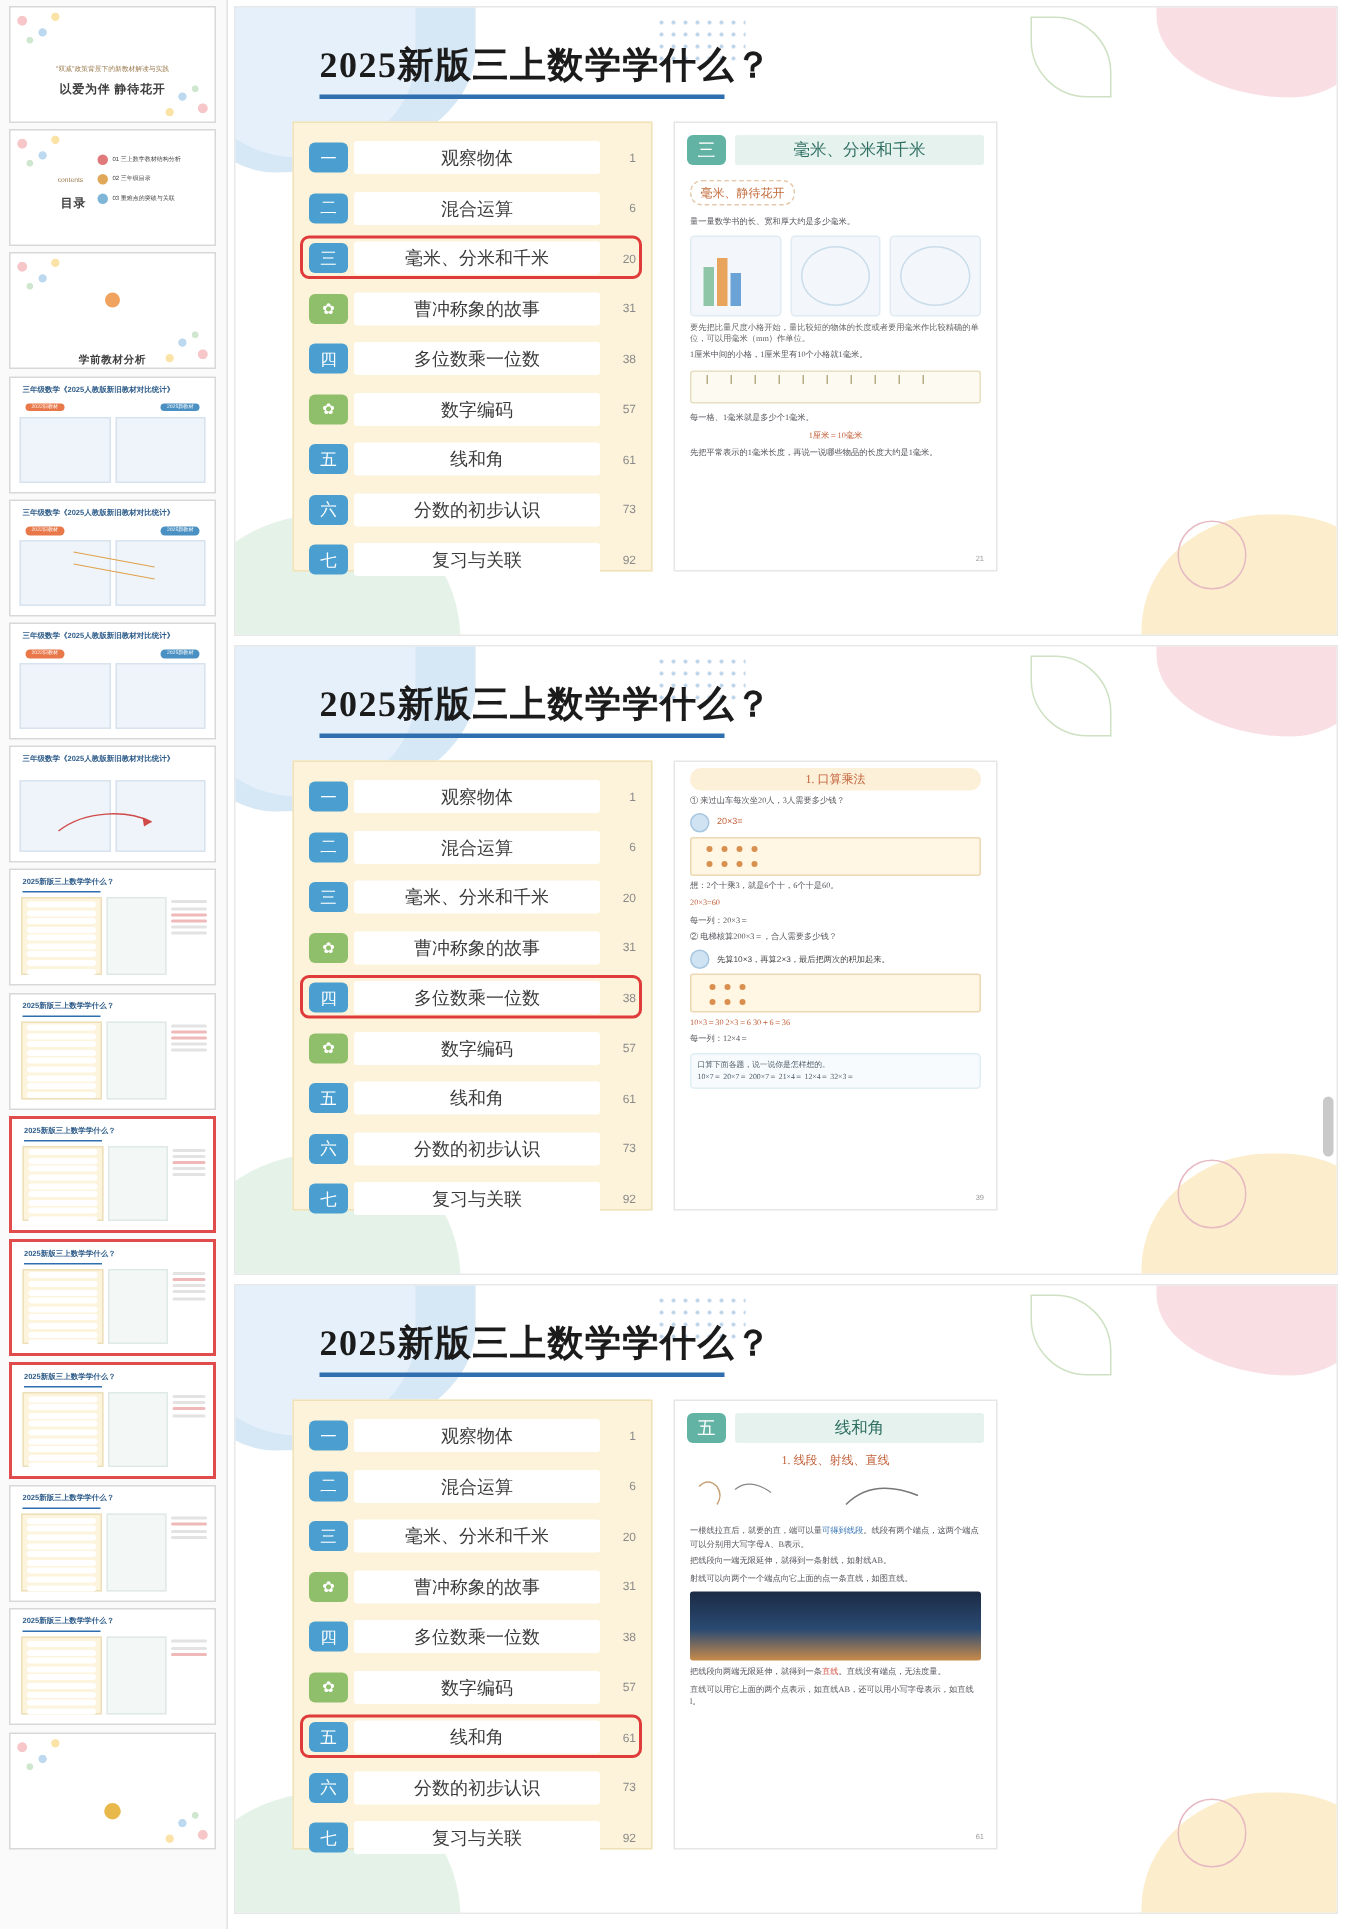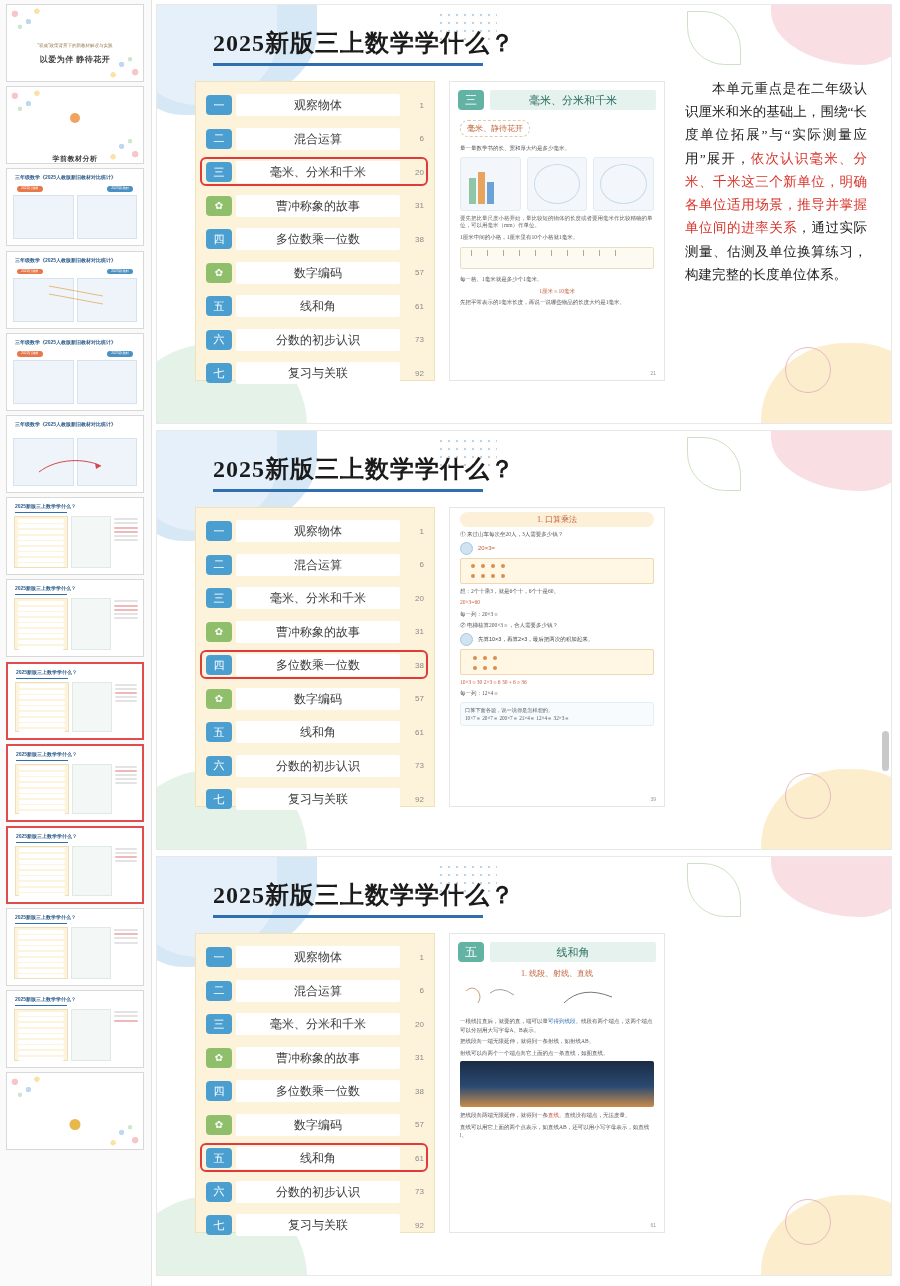--- a/index.html
+++ b/index.html
@@ -363,20 +363,41 @@
 
     <div class="thumb">
       <div class="tk">
         <div class="tk-deco-tl deco"></div>
         <div class="tk-deco-br deco"></div>
         <div class="tk-title">以爱为伴 静待花开</div>
         <div class="tk-sub">"双减"政策背景下的新教材解读与实践</div>
       </div>
     </div>
 
+    <div class="thumb">
+      <div class="tk">
+        <div class="tk-deco-tl deco"></div>
+        <div class="tk-title" style="top:16px;left:-52px;">目录</div>
+        <div class="tk-sub" style="top:30px;left:-56px;">contents</div>
+        <div style="position:absolute;left:58px;top:16px;right:6px;">
+          <div style="display:flex;align-items:center;gap:3px;margin-bottom:6px;">
+            <span style="width:7px;height:7px;border-radius:50%;background:#e07a7a;display:inline-block;"></span>
+            <span style="font-size:4px;">01 三上数学教材结构分析</span>
+          </div>
+          <div style="display:flex;align-items:center;gap:3px;margin-bottom:6px;">
+            <span style="width:7px;height:7px;border-radius:50%;background:#e0a95a;display:inline-block;"></span>
+            <span style="font-size:4px;">02 三年级目录</span>
+          </div>
+          <div style="display:flex;align-items:center;gap:3px;">
+            <span style="width:7px;height:7px;border-radius:50%;background:#7fb6d8;display:inline-block;"></span>
+            <span style="font-size:4px;">03 重难点的突破与关联</span>
+          </div>
+        </div>
+      </div>
+    </div>
 
     <div class="thumb">
       <div class="tk">
         <div class="tk-deco-tl deco"></div>
         <div class="tk-deco-br deco"></div>
         <div style="position:absolute;left:50%;top:26px;transform:translateX(-50%);width:10px;height:10px;border-radius:50%;background:#f0a35e;"></div>
         <div class="tk-title" style="top:40px;font-size:7px;">学前教材分析</div>
       </div>
     </div>
 
@@ -727,23 +748,20 @@
             <span class="tick" style="left:122px"></span>
           <span class="tick" style="left:138px"></span>
             <span class="tick" style="left:154px"></span>
         </div>
         <div class="bk-p">每一格、1毫米就是多少个1毫米。</div>
         <div class="bk-p" style="text-align:center;color:#c2613a;">1厘米＝10毫米</div>
         <div class="bk-p">先把平常表示的1毫米长度，再说一说哪些物品的长度大约是1毫米。</div>
         <div class="bk-pg">21</div>
       </div>
 
-      <div class="note">
-        本单元重点是在二年级认识厘米和米的基础上，围绕“长度单位拓展”与“实际测量应用”展开，<span class="em">依次认识毫米、分米、千米这三个新单位，明确各单位适用场景，推导并掌握单位间的进率关系</span>，通过实际测量、估测及单位换算练习，构建完整的长度单位体系。
-      </div>
     </div>
 
     <div class="slide">
       <div class="deco blob-blue-tl"></div>
       <div class="deco blob-blue-tl2"></div>
       <div class="deco blob-pink-tr"></div>
       <div class="deco blob-mint-bl"></div>
       <div class="deco blob-yellow-br"></div>
       <div class="deco dots" style="left:280px;top:6px;"></div>
       <div class="deco leaf" style="right:150px;top:6px;"></div>

